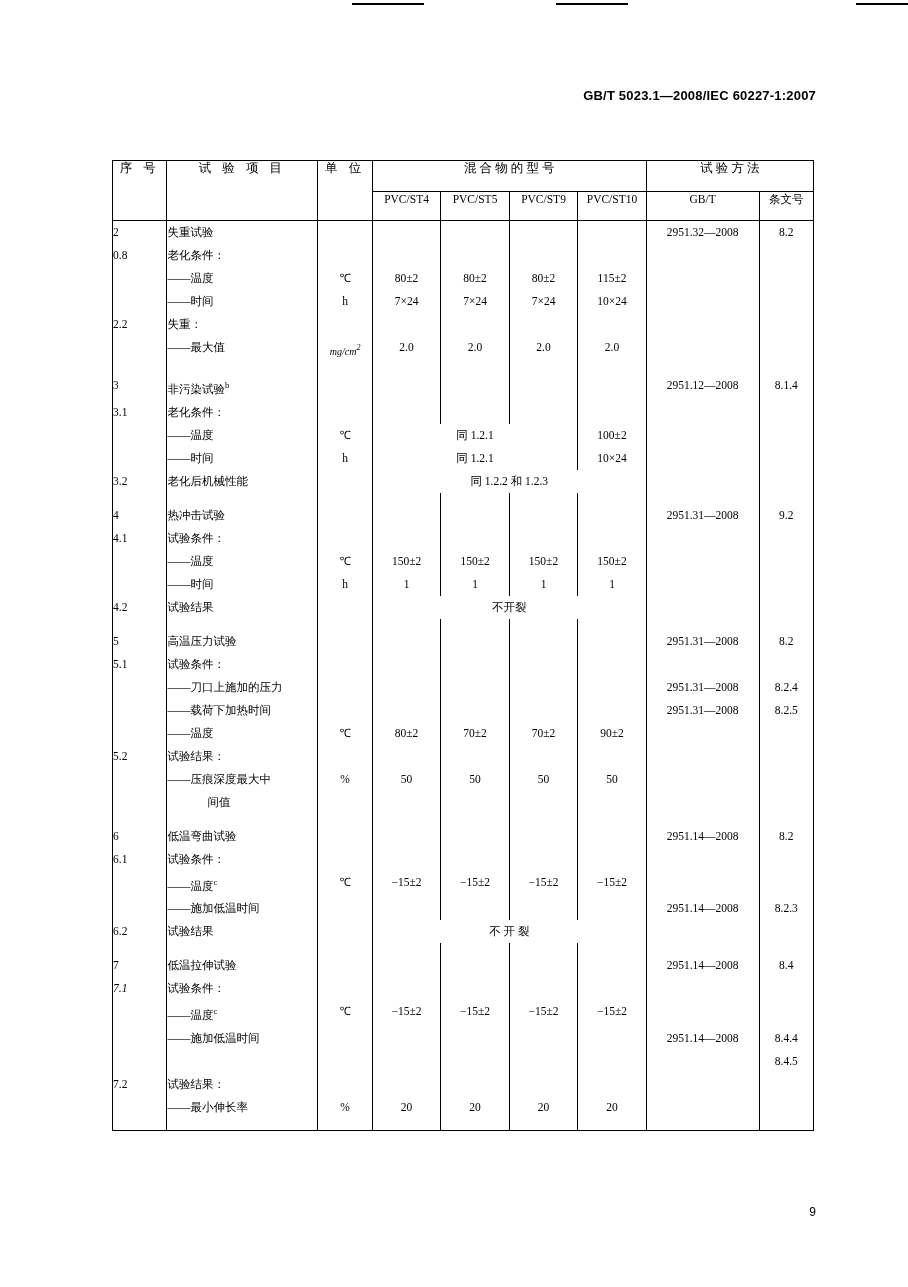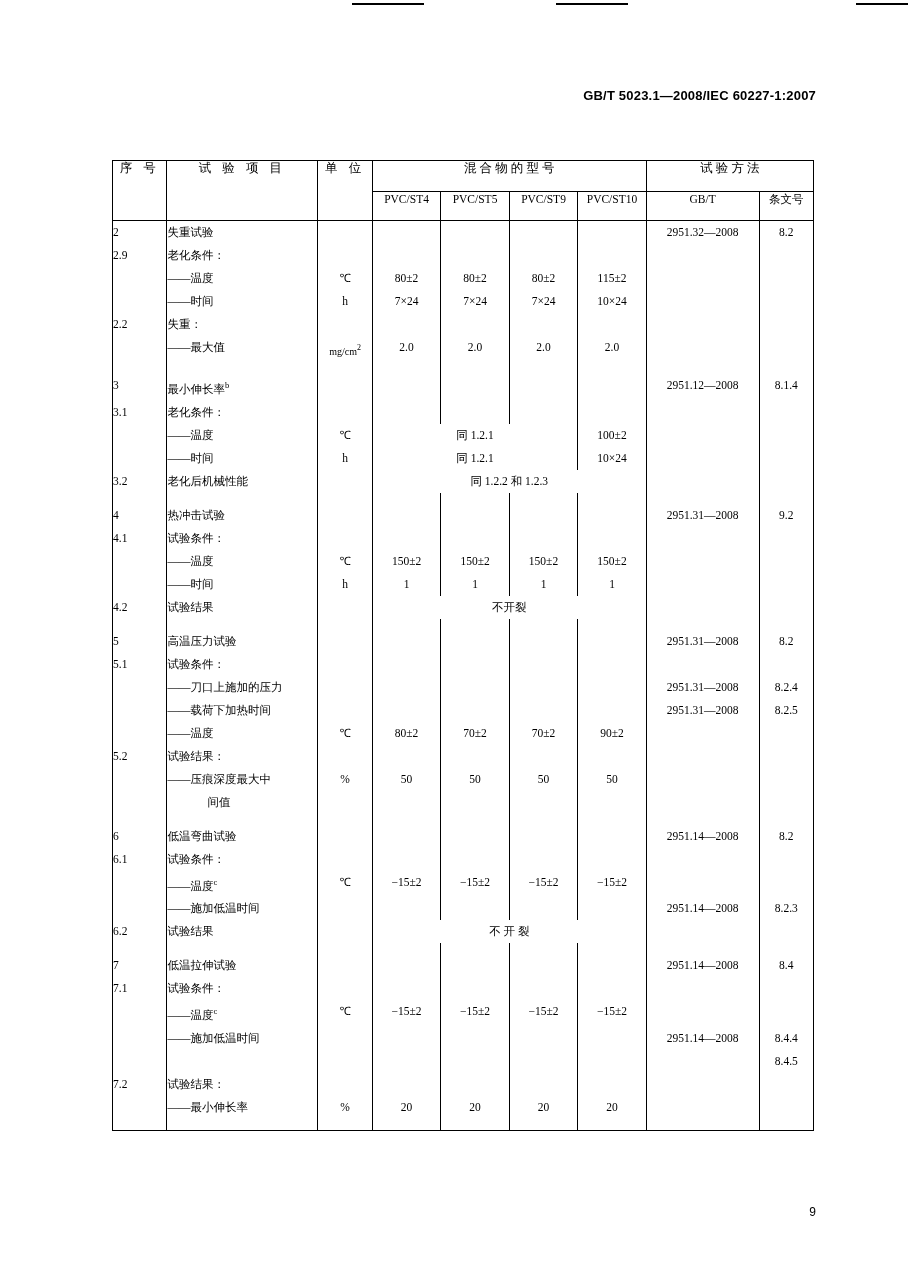--- a/index.html
+++ b/index.html
@@ -190,21 +190,21 @@
             <td class="item" style="border-top: none; border-bottom: none;">失重试验</td>
             <td class="unit" style="border-top: none; border-bottom: none;">&nbsp;</td>
             <td class="val" style="border-top: none; border-bottom: none;">&nbsp;</td>
             <td class="val" style="border-top: none; border-bottom: none;">&nbsp;</td>
             <td class="val" style="border-top: none; border-bottom: none;">&nbsp;</td>
             <td class="val" style="border-top: none; border-bottom: none;">&nbsp;</td>
             <td class="gb" style="border-top: none; border-bottom: none;">2951.32—2008</td>
             <td class="cl" style="border-top: none; border-bottom: none;">8.2</td>
           </tr>
           <tr>
-            <td class="no" style="border-top: none; border-bottom: none;">2.9</td>
+            <td class="no" style="border-top: none; border-bottom: none;">0.8</td>
             <td class="item" style="border-top: none; border-bottom: none;">老化条件：</td>
             <td class="unit" style="border-top: none; border-bottom: none;">&nbsp;</td>
             <td class="val" style="border-top: none; border-bottom: none;">&nbsp;</td>
             <td class="val" style="border-top: none; border-bottom: none;">&nbsp;</td>
             <td class="val" style="border-top: none; border-bottom: none;">&nbsp;</td>
             <td class="val" style="border-top: none; border-bottom: none;">&nbsp;</td>
             <td class="gb" style="border-top: none; border-bottom: none;">&nbsp;</td>
             <td class="cl" style="border-top: none; border-bottom: none;">&nbsp;</td>
           </tr>
           <tr>
@@ -236,42 +236,42 @@
             <td class="val" style="border-top: none; border-bottom: none;">&nbsp;</td>
             <td class="val" style="border-top: none; border-bottom: none;">&nbsp;</td>
             <td class="val" style="border-top: none; border-bottom: none;">&nbsp;</td>
             <td class="val" style="border-top: none; border-bottom: none;">&nbsp;</td>
             <td class="gb" style="border-top: none; border-bottom: none;">&nbsp;</td>
             <td class="cl" style="border-top: none; border-bottom: none;">&nbsp;</td>
           </tr>
           <tr>
             <td class="no" style="border-top: none; border-bottom: none;">&nbsp;</td>
             <td class="item indent1" style="border-top: none; border-bottom: none;">——最大值</td>
-            <td class="unit" style="border-top: none; border-bottom: none;"><span style="font-size:10px">mg/cm</span><span class="sub">2</span></td>
+            <td class="unit" style="border-top: none; border-bottom: none; font-style: italic;"><span style="font-size:10px">mg/cm</span><span class="sub">2</span></td>
             <td class="val" style="border-top: none; border-bottom: none;">2.0</td>
             <td class="val" style="border-top: none; border-bottom: none;">2.0</td>
             <td class="val" style="border-top: none; border-bottom: none;">2.0</td>
             <td class="val" style="border-top: none; border-bottom: none;">2.0</td>
             <td class="gb" style="border-top: none; border-bottom: none;">&nbsp;</td>
             <td class="cl" style="border-top: none; border-bottom: none;">&nbsp;</td>
           </tr>
           <tr class="blankrow">
             <td style="height: 11px; line-height: 11px; border-top: none; border-bottom: none;">&nbsp;</td>
             <td style="height: 11px; line-height: 11px; border-top: none; border-bottom: none;">&nbsp;</td>
             <td style="height: 11px; line-height: 11px; border-top: none; border-bottom: none;">&nbsp;</td>
             <td style="height: 11px; line-height: 11px; border-top: none; border-bottom: none;">&nbsp;</td>
             <td style="height: 11px; line-height: 11px; border-top: none; border-bottom: none;">&nbsp;</td>
             <td style="height: 11px; line-height: 11px; border-top: none; border-bottom: none;">&nbsp;</td>
             <td style="height: 11px; line-height: 11px; border-top: none; border-bottom: none;">&nbsp;</td>
             <td style="height: 11px; line-height: 11px; border-top: none; border-bottom: none;">&nbsp;</td>
             <td style="height: 11px; line-height: 11px; border-top: none; border-bottom: none;">&nbsp;</td>
           </tr>
           <tr>
             <td class="no" style="border-top: none; border-bottom: none;">3</td>
-            <td class="item" style="border-top: none; border-bottom: none;"><span>最小伸长率</span><span class="supnum">b</span></td>
+            <td class="item" style="border-top: none; border-bottom: none;"><span>非污染试验</span><span class="supnum">b</span></td>
             <td class="unit" style="border-top: none; border-bottom: none;">&nbsp;</td>
             <td class="val" style="border-top: none; border-bottom: none;">&nbsp;</td>
             <td class="val" style="border-top: none; border-bottom: none;">&nbsp;</td>
             <td class="val" style="border-top: none; border-bottom: none;">&nbsp;</td>
             <td class="val" style="border-top: none; border-bottom: none;">&nbsp;</td>
             <td class="gb" style="border-top: none; border-bottom: none;">2951.12—2008</td>
             <td class="cl" style="border-top: none; border-bottom: none;">8.1.4</td>
           </tr>
           <tr>
             <td class="no" style="border-top: none; border-bottom: none;">3.1</td>
@@ -551,21 +551,21 @@
             <td class="item" style="border-top: none; border-bottom: none;">低温拉伸试验</td>
             <td class="unit" style="border-top: none; border-bottom: none;">&nbsp;</td>
             <td class="val" style="border-top: none; border-bottom: none;">&nbsp;</td>
             <td class="val" style="border-top: none; border-bottom: none;">&nbsp;</td>
             <td class="val" style="border-top: none; border-bottom: none;">&nbsp;</td>
             <td class="val" style="border-top: none; border-bottom: none;">&nbsp;</td>
             <td class="gb" style="border-top: none; border-bottom: none;">2951.14—2008</td>
             <td class="cl" style="border-top: none; border-bottom: none;">8.4</td>
           </tr>
           <tr>
-            <td class="no" style="border-top: none; border-bottom: none;">7.1</td>
+            <td class="no" style="border-top: none; border-bottom: none; font-style: italic;">7.1</td>
             <td class="item" style="border-top: none; border-bottom: none;">试验条件：</td>
             <td class="unit" style="border-top: none; border-bottom: none;">&nbsp;</td>
             <td class="val" style="border-top: none; border-bottom: none;">&nbsp;</td>
             <td class="val" style="border-top: none; border-bottom: none;">&nbsp;</td>
             <td class="val" style="border-top: none; border-bottom: none;">&nbsp;</td>
             <td class="val" style="border-top: none; border-bottom: none;">&nbsp;</td>
             <td class="gb" style="border-top: none; border-bottom: none;">&nbsp;</td>
             <td class="cl" style="border-top: none; border-bottom: none;">&nbsp;</td>
           </tr>
           <tr>

